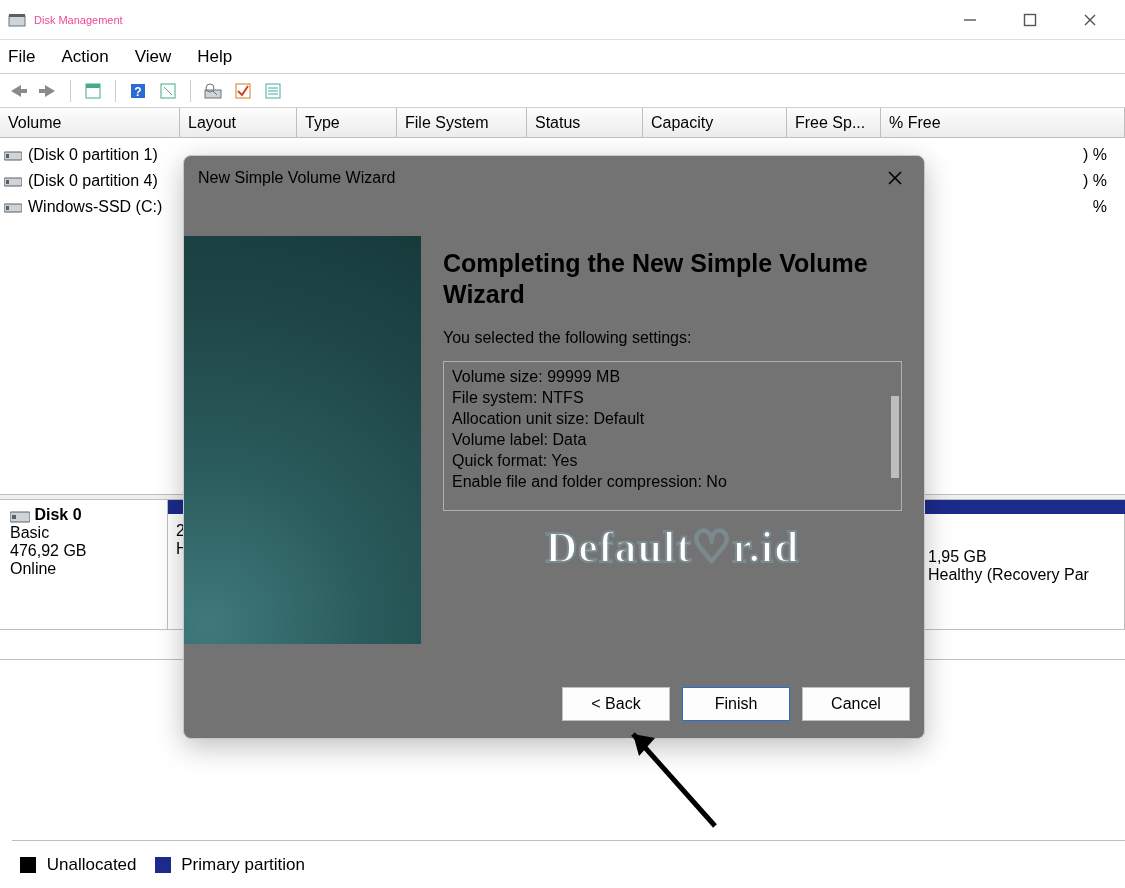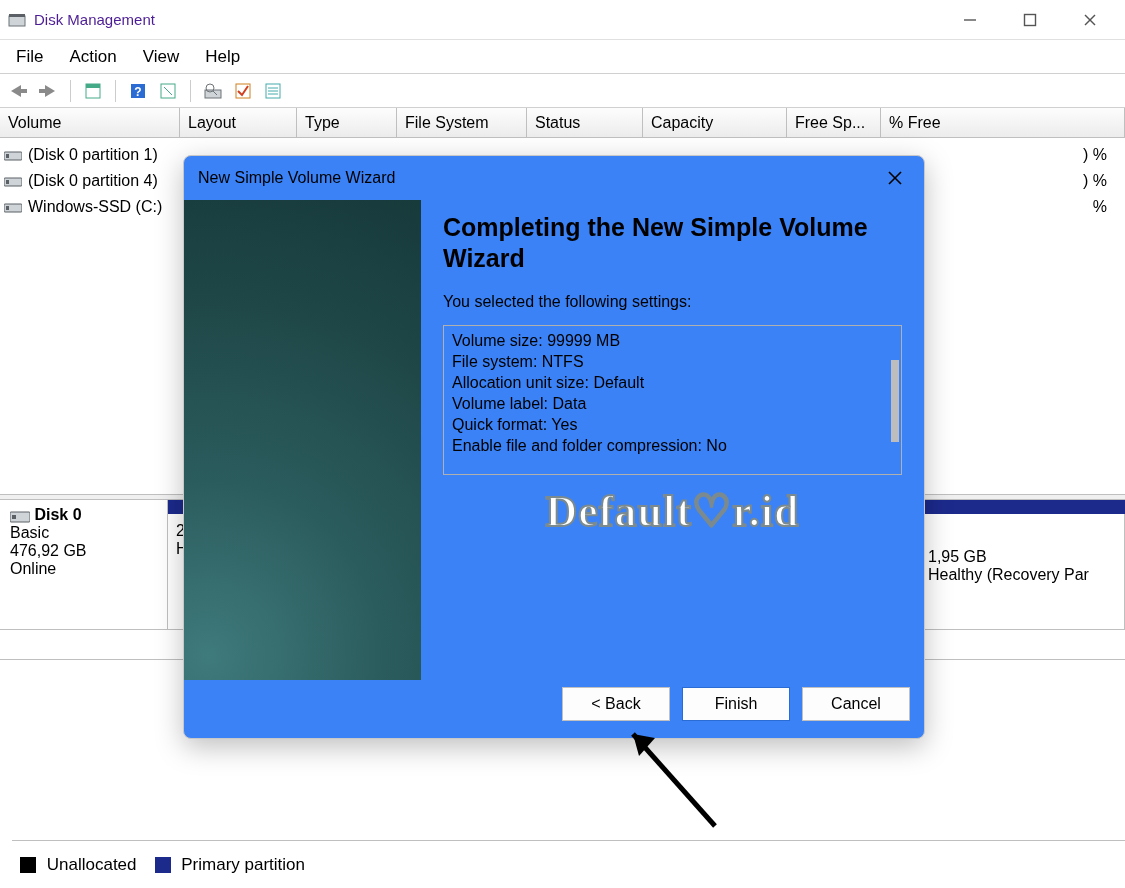--- a/index.html
+++ b/index.html
@@ -1,26 +1,26 @@
 <!DOCTYPE html>
 <html><head>
 <meta charset="utf-8">
 <style>
   * { box-sizing: border-box; margin: 0; padding: 0; font-family: "Segoe UI", Tahoma, sans-serif; }
   body { width: 1125px; height: 888px; background: #fff; position: relative; overflow: hidden; font-size: 15px; color: #000; }
 
   
   .titlebar { height: 40px; display: flex; align-items: center; padding: 0 8px; border-bottom: 1px solid #e0e0e0; }
   .titlebar .app-icon { width: 18px; height: 18px; margin-right: 8px; display:flex; }
-  .titlebar .title { font-size: 15px; color: #4c1d95; }
+  .titlebar .title { font-size: 11px; color: #ec4899; }
   .titlebar .win-controls { margin-left: auto; display: flex; gap: 26px; align-items: center; padding-right:10px; }
   .win-controls .ctrl { width: 34px; height: 34px; display: flex; align-items: center; justify-content: center; font-size: 16px; color: #555; }
 
   
-  .menubar { height: 34px; display: flex; align-items: center; gap: 26px; padding: 0 16px; font-size: 17px; border-bottom: 1px solid #d0d0d0;}
+  .menubar { height: 34px; display: flex; align-items: center; gap: 26px; padding: 0 8px; font-size: 17px; border-bottom: 1px solid #d0d0d0;}
   .menubar span { cursor: default; }
 
   
   .toolbar { height: 34px; display: flex; align-items: center; gap: 6px; padding: 0 6px; border-bottom: 1px solid #d0d0d0; }
   .toolbar .tbtn { width: 24px; height: 24px; display:flex; align-items:center; justify-content:center;}
   .toolbar .sep { width:1px; height:22px; background:#ccc; margin: 0 4px;}
 
   
   .cols { height: 30px; display: flex; border-bottom: 1px solid #bfbfbf; background: linear-gradient(#fdfdfd,#ececec); font-size:16px; }
   .cols .col { border-right: 1px solid #bfbfbf; padding: 3px 8px; display:flex; align-items:center; white-space:nowrap; overflow:hidden;}
@@ -53,23 +53,23 @@
   .pc0 { width:18px; }
   .pcR { flex:1;}
 
   
   .legend { position:absolute; bottom:0; left:12px; right:0; height:48px; border-top:1px solid #bfbfbf; display:flex; align-items:center; gap:18px; padding: 0 8px; background:#fff; font-size:17px;}
   .legend .sw { width:16px; height:16px; display:inline-block; vertical-align:middle; margin-right:6px;}
 
   
   .wizard {
     position: absolute; left: 183px; top: 155px; width: 742px; height: 584px;
-    background: #3b82f6; border: 1px solid #c8c8c8; box-shadow: 0 8px 28px rgba(0,0,0,.25);
+    background: #737373; border: 1px solid #c8c8c8; box-shadow: 0 8px 28px rgba(0,0,0,.25);
     border-radius: 8px;
-    display:flex; flex-direction:column;
+    display:flex; flex-direction:column;gap:36px;
   }
   .wizard-title { height:44px; display:flex; align-items:center; padding: 0 14px; font-size:16px;}
   .wizard-title .close { margin-left:auto; font-size:20px; width:30px; height:30px; display:flex; align-items:center; justify-content:center;}
   .wizard-body { flex:1; display:flex; }
   .wizard-side { width:237px; background: radial-gradient(circle at 10% 95%, #3f7a7c 0%, #2b5c5d 35%, #1f4748 70%, #173a3b 100%); }
   .wizard-content { flex:1; padding: 12px 22px 0 22px;}
   .wizard-content h2 { font-size:25px; font-weight:700; line-height:1.25; margin-bottom:18px;}
   .wizard-content p { font-size:16px; margin-bottom:14px;}
   .settings-box { border:1px solid #b0b0b0; height:150px; position:relative; padding:4px 8px; font-size:16px; line-height:1.32;}
   .settings-box .sbscroll { position:absolute; right:2px; top:34px; width:8px; height:82px; background:#bdbdbd;}

